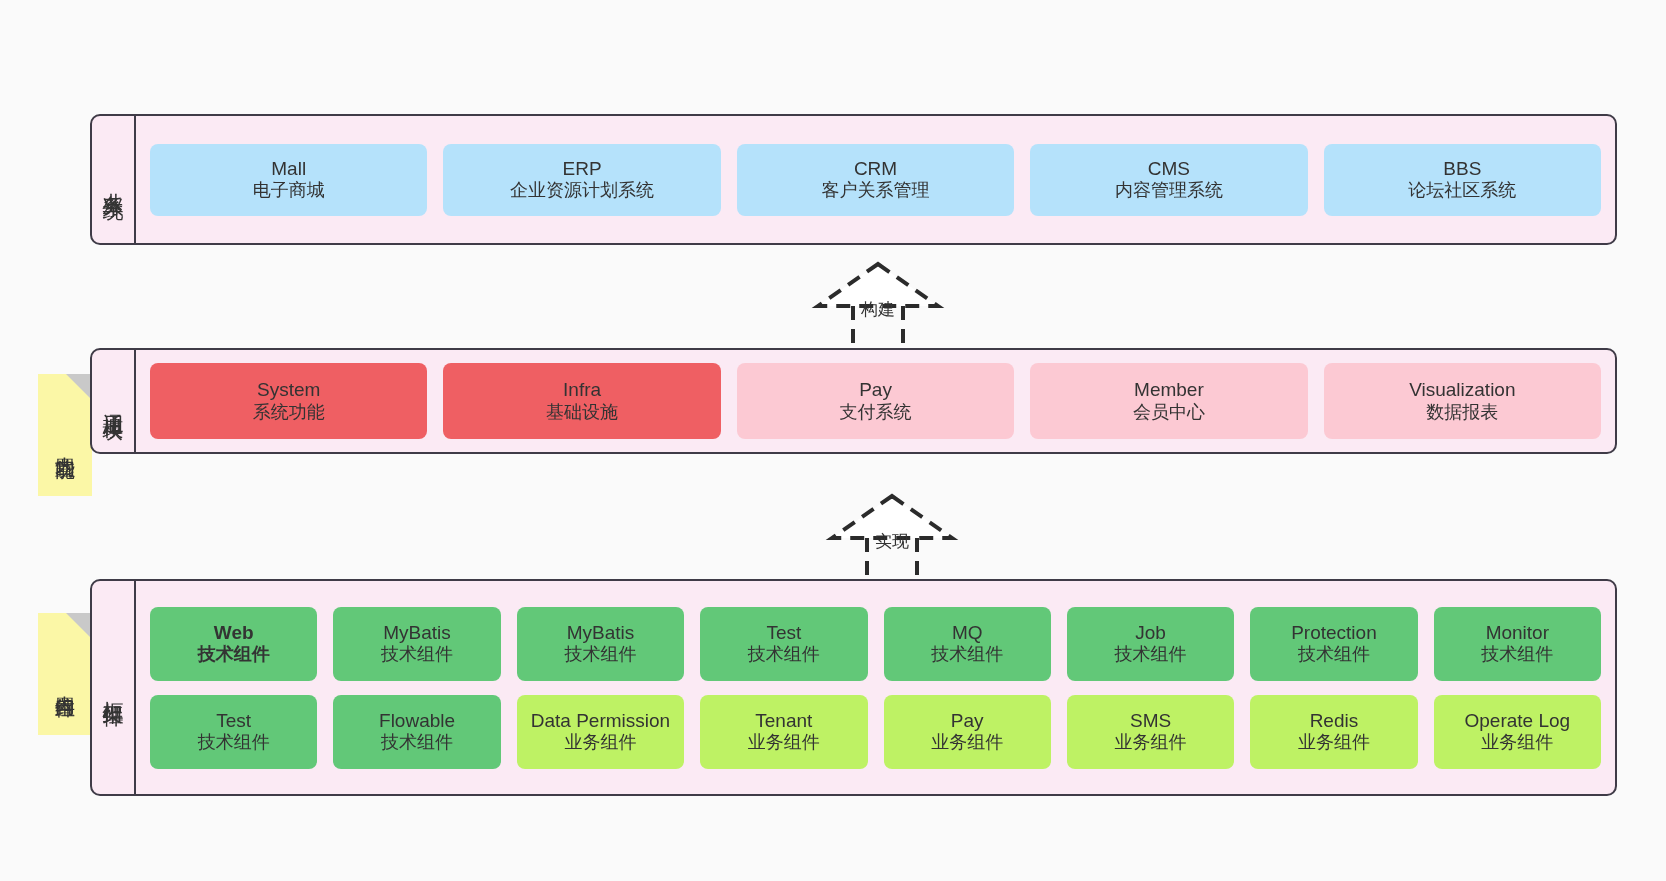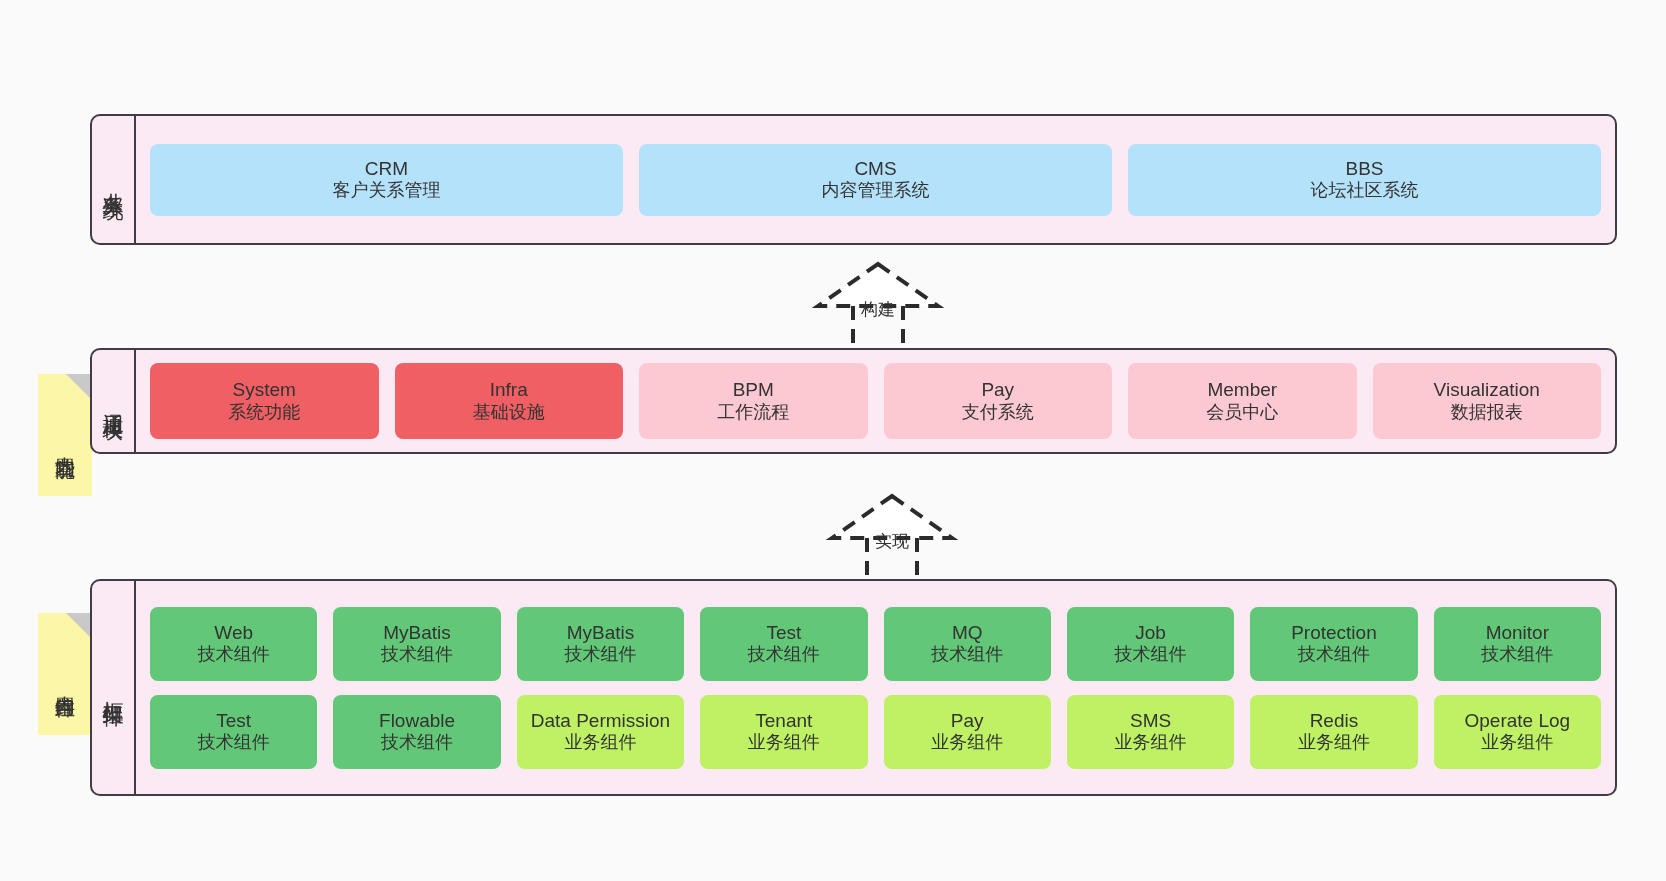--- a/index.html
+++ b/index.html
@@ -152,20 +152,28 @@
 
 <div id="canvas">
 
   <div class="layer" id="layer-0" style="left:90px; top:114px; width:1527px; height:131px;">
     <div class="layer-title">
       <span>业务系统</span>
     </div>
     <div class="layer-body">
       <div class="card-row">
         <div class="card c-blue" style="height:72px;">
+          <div class="c-en">Mall</div>
+          <div class="c-cn">电子商城</div>
+        </div>
+        <div class="card c-blue" style="height:72px;">
+          <div class="c-en">ERP</div>
+          <div class="c-cn">企业资源计划系统</div>
+        </div>
+        <div class="card c-blue" style="height:72px;">
           <div class="c-en">CRM</div>
           <div class="c-cn">客户关系管理</div>
         </div>
         <div class="card c-blue" style="height:72px;">
           <div class="c-en">CMS</div>
           <div class="c-cn">内容管理系统</div>
         </div>
         <div class="card c-blue" style="height:72px;">
           <div class="c-en">BBS</div>
           <div class="c-cn">论坛社区系统</div>
@@ -196,24 +204,20 @@
     </div>
     <div class="layer-body">
       <div class="card-row">
         <div class="card c-red" style="height:76px;">
           <div class="c-en">System</div>
           <div class="c-cn">系统功能</div>
         </div>
         <div class="card c-red" style="height:76px;">
           <div class="c-en">Infra</div>
           <div class="c-cn">基础设施</div>
-        </div>
-        <div class="card c-pink" style="height:76px;">
-          <div class="c-en">BPM</div>
-          <div class="c-cn">工作流程</div>
         </div>
         <div class="card c-pink" style="height:76px;">
           <div class="c-en">Pay</div>
           <div class="c-cn">支付系统</div>
         </div>
         <div class="card c-pink" style="height:76px;">
           <div class="c-en">Member</div>
           <div class="c-cn">会员中心</div>
         </div>
         <div class="card c-pink" style="height:76px;">
@@ -238,21 +242,21 @@
     <span>内置组件</span>
   </div>
 
   <div class="layer" id="layer-2" style="left:90px; top:579px; width:1527px; height:217px;">
     <div class="layer-title">
       <span>框架组件</span>
     </div>
     <div class="layer-body">
 
       <div class="card-row">
-        <div class="card c-green" style="height:74px;">
+        <div class="card c-green" style="height:74px;font-weight:bold;">
           <div class="c-en">Web</div>
           <div class="c-cn">技术组件</div>
         </div>
         <div class="card c-green" style="height:74px;">
           <div class="c-en">MyBatis</div>
           <div class="c-cn">技术组件</div>
         </div>
         <div class="card c-green" style="height:74px;">
           <div class="c-en">MyBatis</div>
           <div class="c-cn">技术组件</div>

